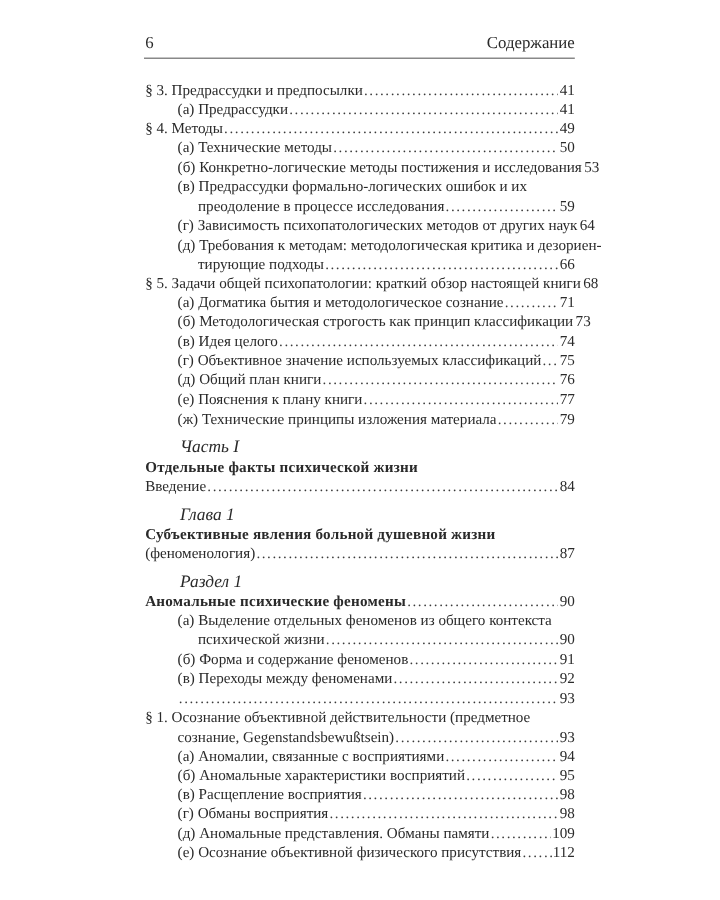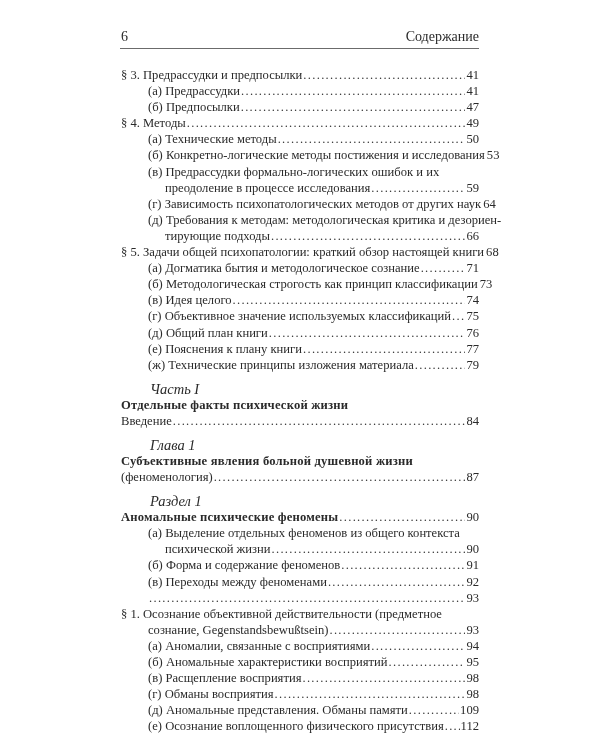--- a/index.html
+++ b/index.html
@@ -50,25 +50,20 @@
     <div class="row ind-sec">
       <span class="lbl"><span class="sec-mark">§ 3.</span><span>Предрассудки и предпосылки</span></span>
       <span class="dots"></span>
       <span class="pg">41</span>
     </div>
     <div class="row ind-1">
       <span class="lbl">(а) Предрассудки</span>
       <span class="dots"></span>
       <span class="pg">41</span>
     </div>
-    <div class="row ind-1">
-      <span class="lbl">(б) Предпосылки</span>
-      <span class="dots"></span>
-      <span class="pg">47</span>
-    </div>
 
     <div class="row ind-sec">
       <span class="lbl"><span class="sec-mark">§ 4.</span><span>Методы</span></span>
       <span class="dots"></span>
       <span class="pg">49</span>
     </div>
     <div class="row ind-1">
       <span class="lbl">(а) Технические методы</span>
       <span class="dots"></span>
       <span class="pg">50</span>
@@ -229,19 +224,19 @@
       <span class="lbl">(г) Обманы восприятия</span>
       <span class="dots"></span>
       <span class="pg">98</span>
     </div>
     <div class="row ind-1">
       <span class="lbl">(д) Аномальные представления. Обманы памяти</span>
       <span class="dots"></span>
       <span class="pg">109</span>
     </div>
     <div class="row ind-1">
-      <span class="lbl">(е) Осознание воплощенного физического присутствия</span>
+      <span class="lbl">(е) Осознание объективной физического присутствия</span>
       <span class="dots"></span>
       <span class="pg">112</span>
     </div>
 
   </div>
 </div>
 
 </body></html>

